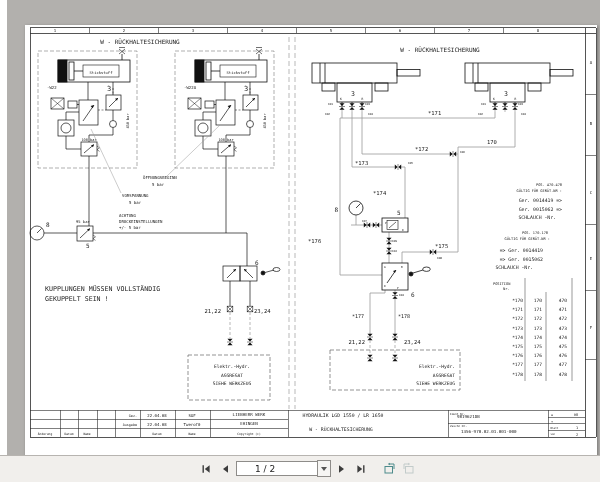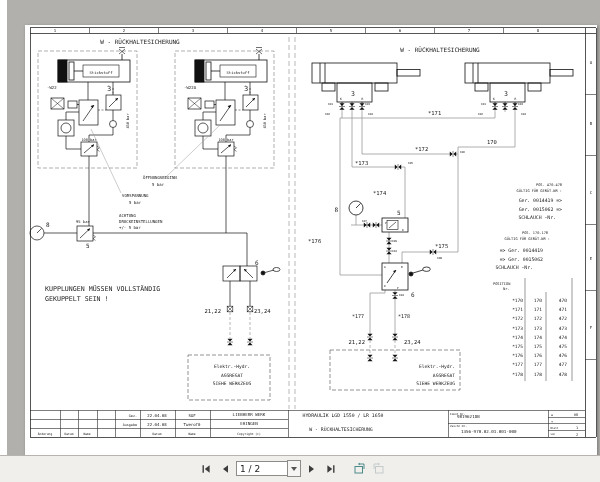--- a/index.html
+++ b/index.html
@@ -5,21 +5,21 @@
   html,body{margin:0;padding:0}
   body{width:600px;height:482px;overflow:hidden;background:#b2b0ad;position:relative;font-family:"DejaVu Sans",sans-serif}
   .left-strip{position:absolute;left:0;top:0;width:7px;height:455px;background:#ffffff}
   .page{position:absolute;left:25px;top:25px;width:572px;height:434px;background:#ffffff;box-shadow:1px 1px 3px rgba(0,0,0,.35)}
   .page svg{display:block}
   svg text{font-family:"DejaVu Sans Mono",monospace;fill:#1a1a1a}
   .toolbar{position:absolute;left:0;top:455px;width:600px;height:27px;background:#f1efec;border-top:1px solid #b7b4b0}
   .tb-controls{position:absolute;left:198px;top:4px;display:flex;align-items:center;gap:3px}
   .tb-btn{background:transparent;border:1px solid transparent;padding:0;width:16px;height:16px;display:flex;align-items:center;justify-content:center;border-radius:2px}
   .page-box{display:flex;align-items:center}
-  .page-input{width:44px;height:13px;border:1px solid #8e8c89;border-right:none;font:9px "DejaVu Sans",sans-serif;padding:0 3px;color:#222;background:#fff}
+  .page-input{width:44px;height:13px;border:1px solid #8e8c89;border-right:none;font:9px "DejaVu Sans",sans-serif;padding:0 18px;color:#222;background:#fff}
   .dd{width:12px;height:15px;border:1px solid #8e8c89;background:#f6f5f3;display:flex;align-items:center;justify-content:center}
   .caret{width:0;height:0;border-left:3px solid transparent;border-right:3px solid transparent;border-top:4px solid #555}
   .tb-sep{width:6px;height:1px}
 </style>
 </head>
 <body>
 
 <div class="left-strip"></div>
 
 <div class="page">

